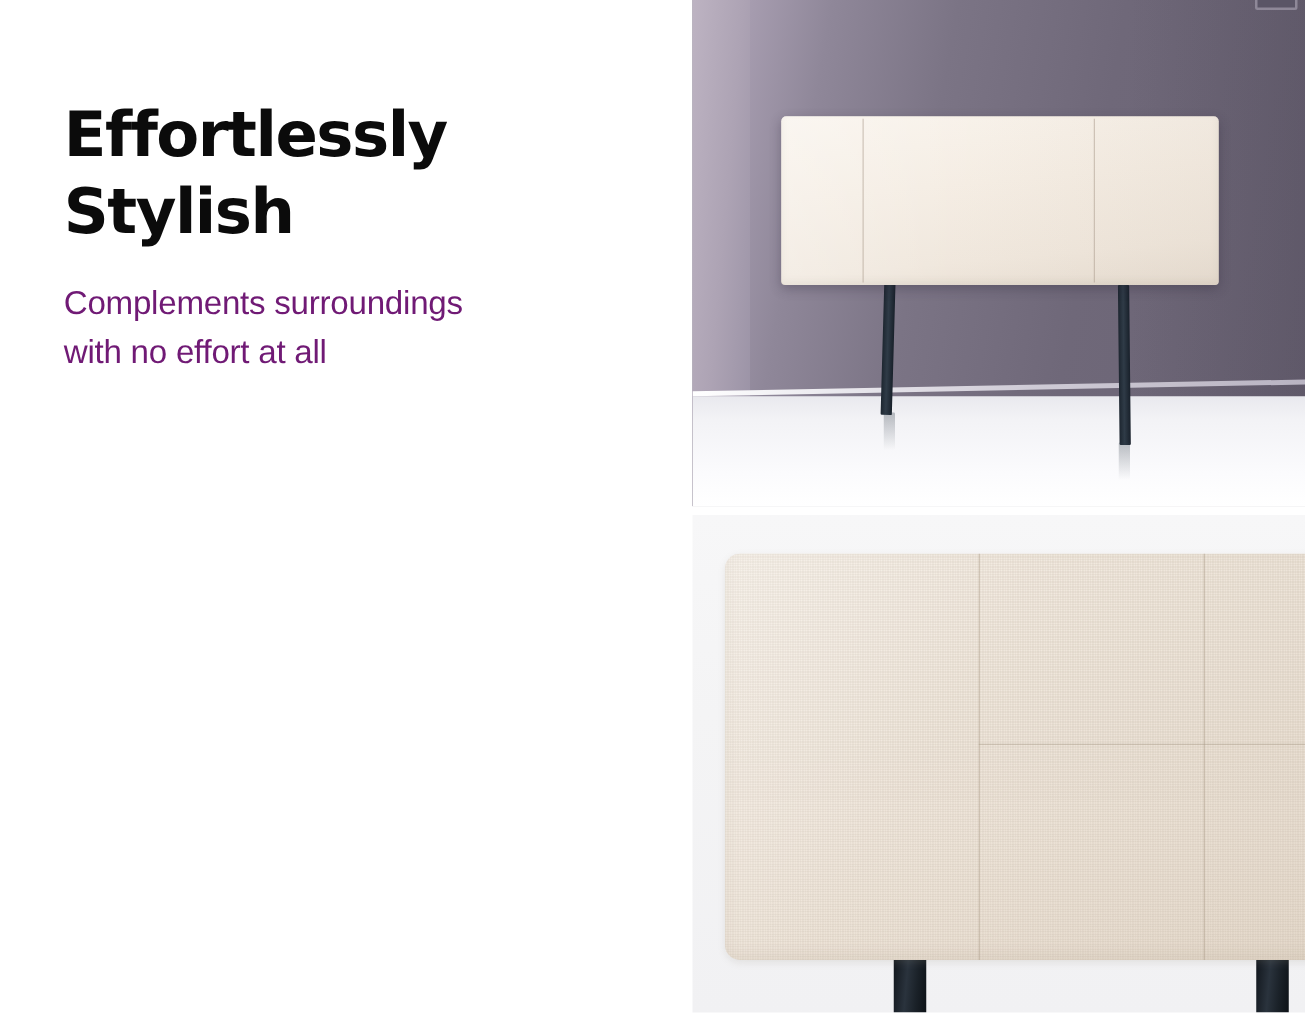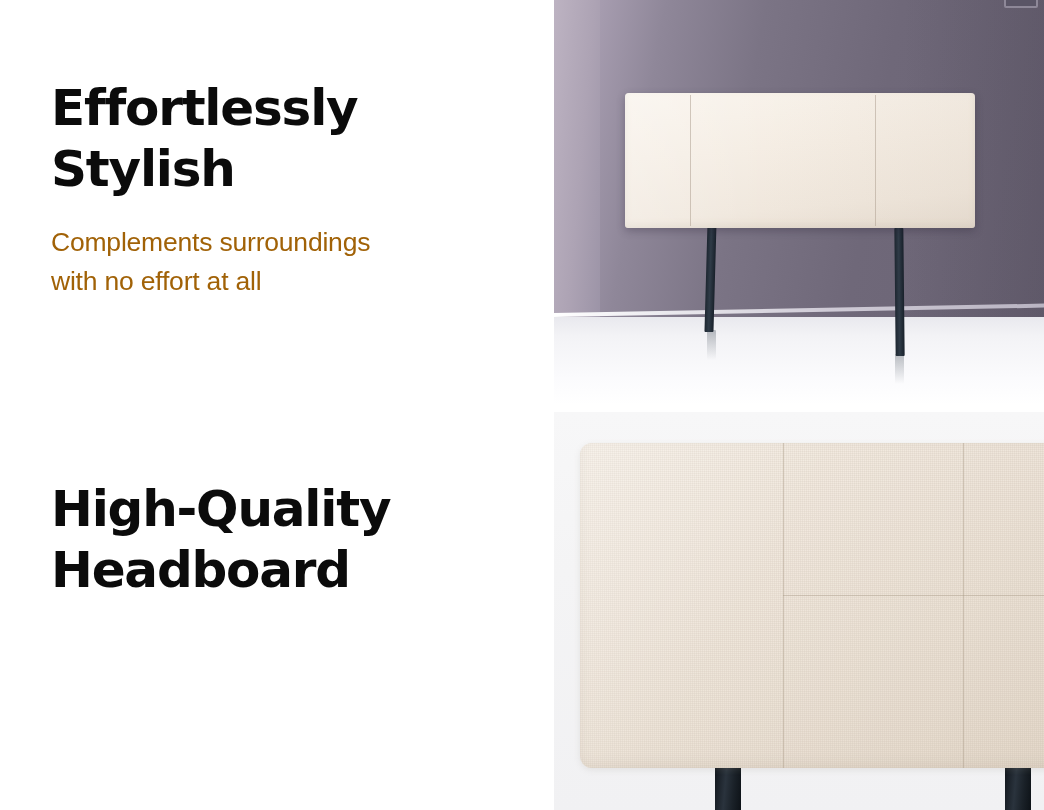--- a/index.html
+++ b/index.html
@@ -28,21 +28,21 @@
     letter-spacing:-1.2px;
     color:#0b0b0b;
     white-space:pre-line;
   }
   .subline {
     margin-top:23px;
     font-family:"Liberation Sans", sans-serif;
     font-weight:normal;
     font-size:26.5px;
     line-height:39px;
-    color:#a16207;
+    color:#701a75;
     letter-spacing:-0.2px;
     white-space:pre-line;
   }
 
   
   .photo-col { position:absolute; left:554px; top:0; width:490px; height:810px; background:#ffffff; }
 
   
   .photo-top {
     position:absolute; left:0; top:0; width:490px; height:405px;
@@ -148,22 +148,20 @@
   <div class="text-col">
 
     <div class="block block-1">
       <div class="headline">Effortlessly
 Stylish</div>
       <div class="subline">Complements surroundings
 with no effort at all</div>
     </div>
 
     <div class="block block-2">
-      <div class="headline">High-Quality
-Headboard</div>
     </div>
 
   </div>
 
   <div class="photo-col">
 
     <div class="photo-top">
       <div class="wall-left"></div>
       <div class="wall-corner"></div>
       <div class="wall-shade"></div>

